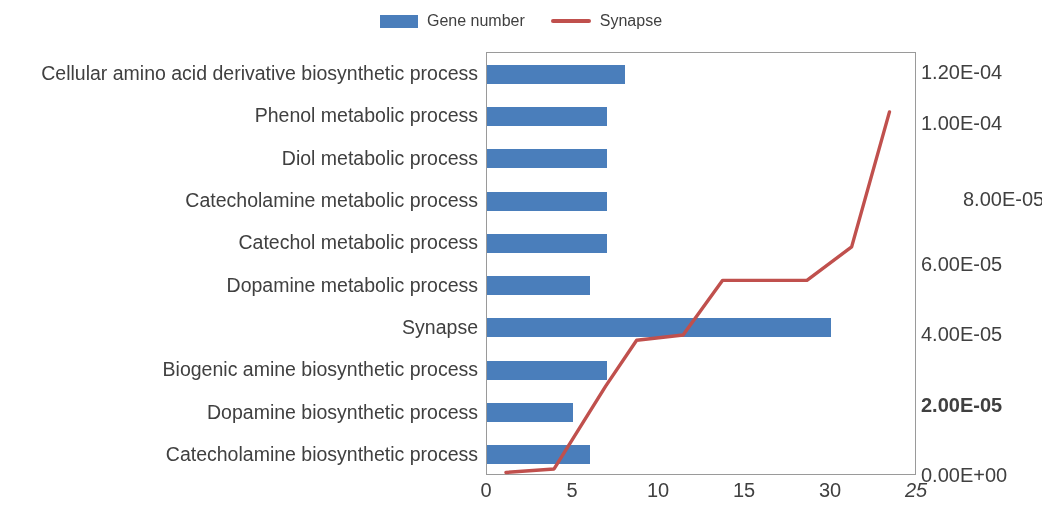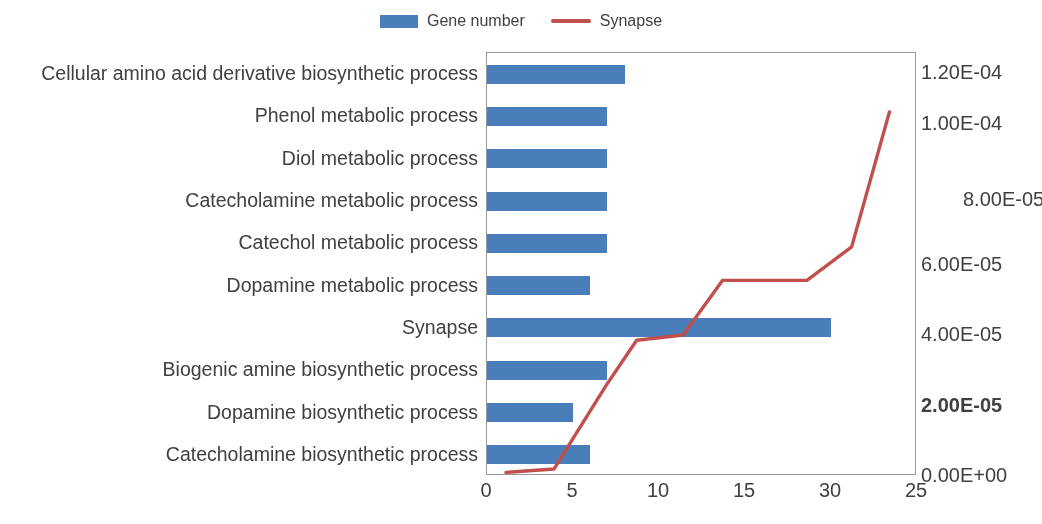--- a/index.html
+++ b/index.html
@@ -117,21 +117,21 @@
       <polyline id="pvalue-polyline" fill="none" stroke="#C0504D" stroke-width="3.4" stroke-linejoin="round" stroke-linecap="round" points="18.92,419.48 67.08,415.95 118.68,333.11 149.64,287.29 196.08,282.00 235.64,227.36 319.92,227.36 364.64,193.88 402.48,58.87"></polyline>
     </svg>
   </div>
 
   <div class="xaxis">
       <span class="xtick" style="left: 0px;">0</span>
       <span class="xtick" style="left: 86px;">5</span>
       <span class="xtick" style="left: 172px;">10</span>
       <span class="xtick" style="left: 258px;">15</span>
       <span class="xtick" style="left: 344px;">30</span>
-      <span class="xtick" style="left: 430px;">25</span>
+      <span class="xtick" style="left: 430px; font-style: italic;">25</span>
     </div>
 
   <div class="yaxis-right">
       <span class="ytick" style="top: 423px;">0.00E+00</span>
       <span class="ytick" style="top: 352.5px; font-weight: bold;">2.00E-05</span>
       <span class="ytick" style="top: 282px;">4.00E-05</span>
       <span class="ytick" style="top: 211.5px;">6.00E-05</span>
       <span class="ytick" style="top: 147px; margin-left: 42px;">8.00E-05</span>
       <span class="ytick" style="top: 70.5px;">1.00E-04</span>
       <span class="ytick" style="top: 0px; margin-top: 20px;">1.20E-04</span>

